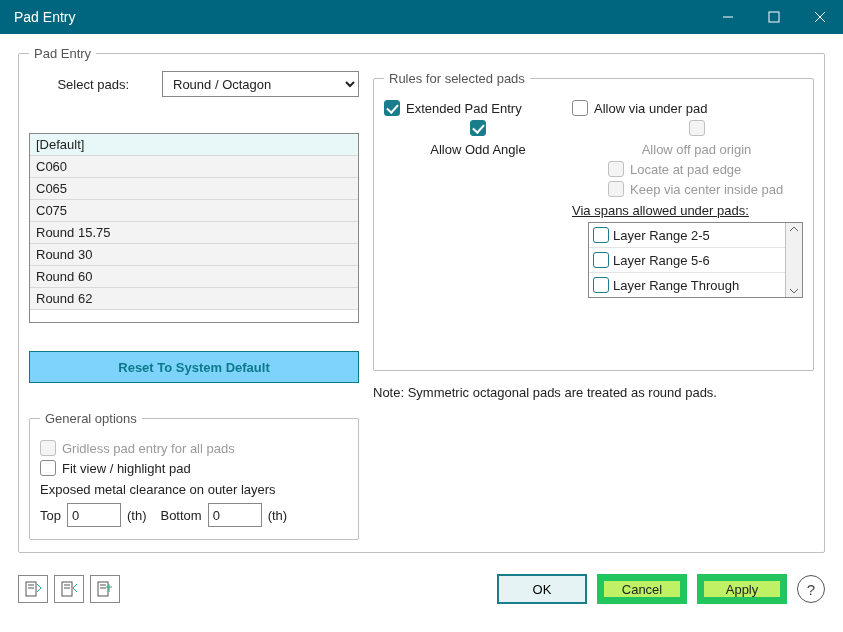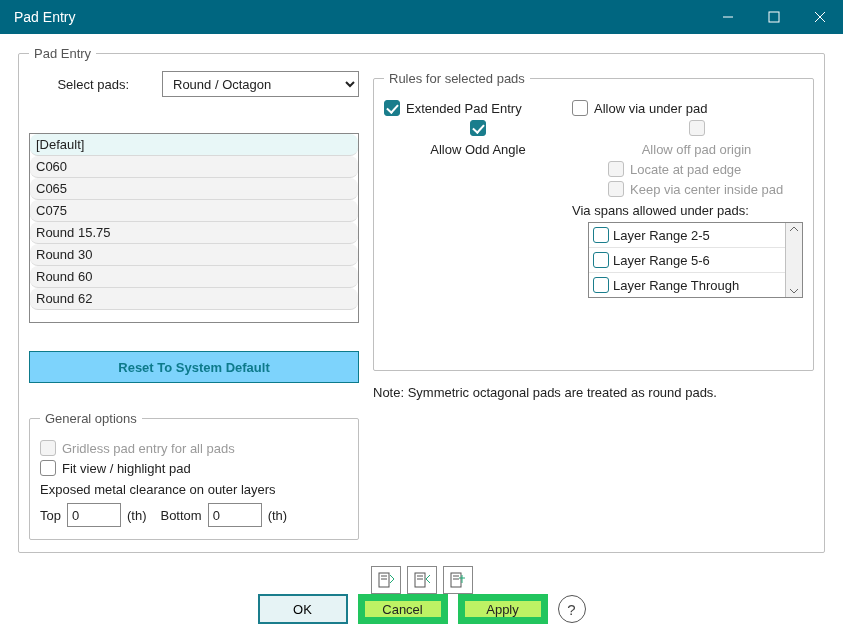--- a/index.html
+++ b/index.html
@@ -12,46 +12,46 @@
 .content { padding: 12px 18px 10px 18px; }
 fieldset { border: 1px solid #bfbfbf; border-radius: 2px; padding: 10px 10px 12px 10px; position: relative; }
 legend { padding: 0 5px; color: #555; font-size: 13px; }
 .main-cols { display: flex; gap: 14px; }
 .left-col { width: 330px; display: flex; flex-direction: column; gap: 28px; }
 .right-col { flex: 1; }
 .select-row { display: flex; align-items: center; gap: 8px; margin-bottom: 8px; }
 .select-row label { width: 100px; text-align: right; }
 .dropdown { flex: 1; height: 26px; border: 1px solid #888; padding: 2px 6px; background: #fff; margin-left: 25px; }
 .pad-list { border: 1px solid #888; height: 190px; overflow: hidden; }
-.pad-row { padding: 3px 6px; border-bottom: 1px solid #d9d9d9; background: #f3f3f3; border-radius: 8px; }
+.pad-row { padding: 3px 6px; border-bottom: 1px solid #d9d9d9; background: #f3f3f3; }
 .pad-row.sel { background: #e8f7f7; }
 .reset-btn { width: 100%; height: 32px; border: 1.5px solid #0d7a8b; background: #7dd3fc; color: #0d7a8b; font-weight: 700; cursor: pointer; }
 .check-row { display: flex; align-items: center; gap: 6px; margin: 4px 0; }
 .check-row.disabled span { color: #9a9a9a; }
 .chk { width: 16px; height: 16px; border: 1.5px solid #888; border-radius: 3px; display: inline-flex; align-items: center; justify-content: center; background: #fff; flex-shrink: 0; }
 .chk.on { background: #1a7d8c; border-color: #1a7d8c; }
 .chk.on::after { content: ""; width: 5px; height: 9px; border: solid #fff; border-width: 0 2px 2px 0; transform: rotate(42deg); margin-top: -2px; }
 .chk.disabled { border-color: #c0c0c0; background: #f4f4f4; }
 .rules-cols { display: flex; gap: 18px; }
 .rules-left { width: 170px; }
 .rules-right { flex: 1; }
 .indent1 { margin-left: 18px; flex-direction: column; }
 .indent2 { margin-left: 36px; }
-.spans-label { margin-top: 6px; margin-bottom: 4px; }
+.spans-label { margin-top: 6px; margin-bottom: 4px; text-decoration: underline; }
 .spans-box { border: 1px solid #888; height: 76px; display: flex; margin-left: 16px; }
 .spans-list { flex: 1; display: flex; flex-direction: column; }
 .span-row { flex: 1; display: flex; align-items: center; padding: 2px 4px; border-bottom: 1px solid #e4e4e4; gap: 4px; }
 .span-row:last-child { border-bottom: none; }
 .span-chk { width: 16px; height: 16px; border: 1.5px solid #1a7d8c; border-radius: 3px; background: #fff; }
 .spans-scroll { width: 17px; border-left: 1px solid #c0c0c0; background: #f1f1f1; display: flex; flex-direction: column; justify-content: space-between; align-items: center; padding: 2px 0; }
 .note { margin-top: 14px; font-size: 13px; }
 .clearance-label { margin: 6px 0 6px 0; font-size: 13px; }
 .clearance-inputs { display: flex; align-items: center; gap: 6px; }
 .clearance-inputs input { width: 54px; height: 24px; border: 1px solid #888; padding: 2px 4px; text-align: left; }
-.bottom-bar { position: absolute; bottom: 8px; left: 18px; right: 18px; display: flex; justify-content: space-between; align-items: center; flex-direction: column; }
+.bottom-bar { position: absolute; bottom: 28px; left: 18px; right: 18px; display: flex; justify-content: space-between; align-items: center; }
 .bottom-left { display: flex; gap: 6px; }
 .icon-btn { width: 30px; height: 28px; border: 1px solid #888; background: #fff; display: flex; align-items: center; justify-content: center; cursor: pointer; }
 .bottom-right { display: flex; gap: 10px; align-items: center; }
 .std-btn { width: 90px; height: 30px; border: 7px solid #22c55e; background: #bef264; cursor: pointer; }
 .std-btn.primary { border: 2px solid #1a7d8c; background: #e6f3f5; color: #000; }
 .help-btn { width: 28px; height: 28px; border: 1.5px solid #555; border-radius: 50%; display: flex; align-items: center; justify-content: center; font-size: 15px; cursor: pointer; color: #444; }
 </style>
 </head>
 <body>
 

